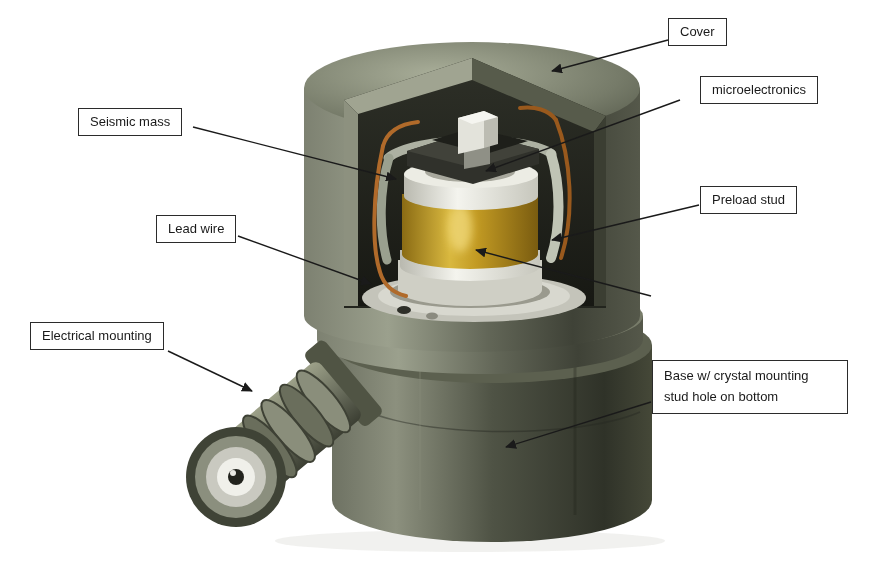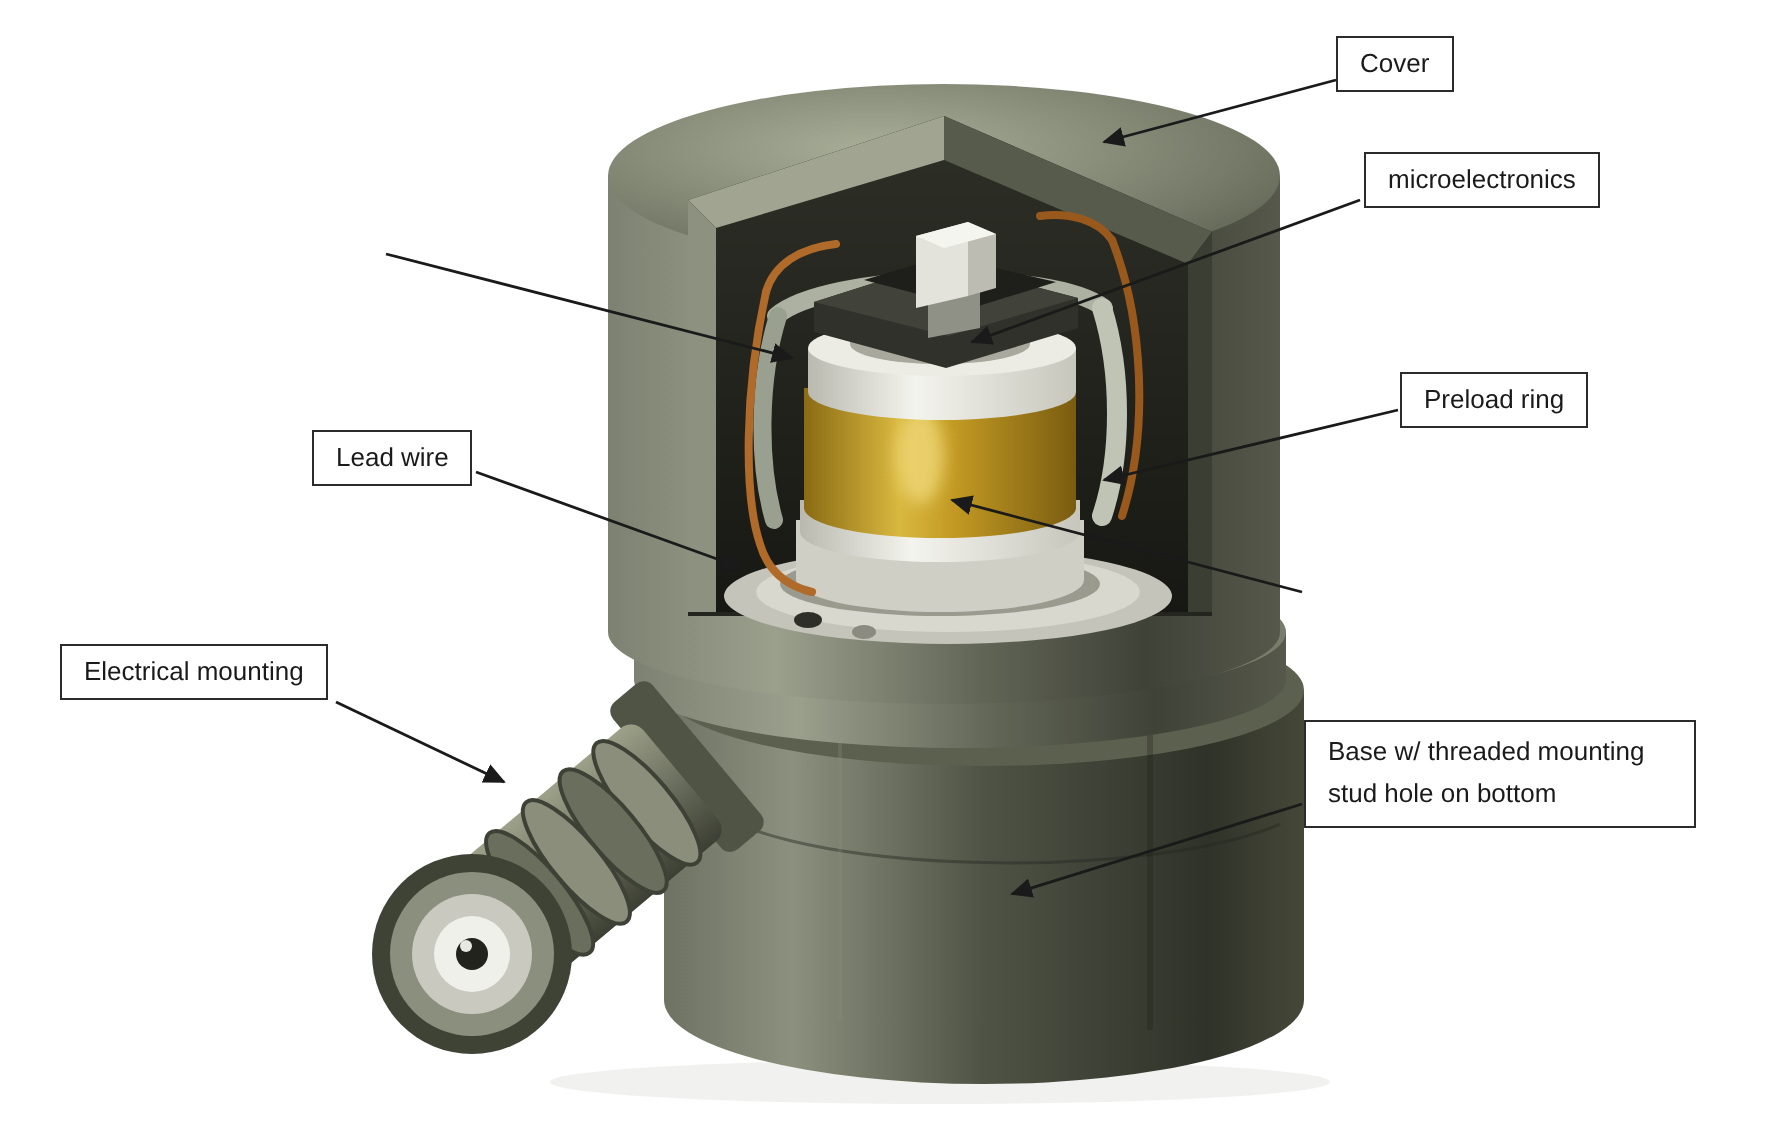--- a/index.html
+++ b/index.html
@@ -186,19 +186,20 @@
       <line x1="193" y1="127" x2="396" y2="179" marker-end="url(#ah)"></line>
       <line x1="699" y1="205" x2="552" y2="240" marker-end="url(#ah)"></line>
       <line x1="238" y1="236" x2="371" y2="284" marker-end="url(#ah)"></line>
       <line x1="651" y1="296" x2="476" y2="250" marker-end="url(#ah)"></line>
       <line x1="168" y1="351" x2="252" y2="391" marker-end="url(#ah)"></line>
       <line x1="651" y1="402" x2="506" y2="447" marker-end="url(#ah)"></line>
     </g>
   </svg>
 
   <div class="label" style="left:668px; top:18px;">Cover</div>
-  <div class="label" style="left:682px; top:76px;">microelectronics</div>
-  <div class="label" style="left:700px; top:186px;">Preload ring</div>
+  <div class="label" style="left:700px; top:76px;">microelectronics</div>
+  <div class="label" style="left:78px;  top:108px;">Seismic mass</div>
+  <div class="label" style="left:700px; top:186px;">Preload stud</div>
   <div class="label" style="left:156px; top:215px;">Lead wire</div>
   <div class="label" style="left:30px;  top:322px;">Electrical mounting</div>
-  <div class="label wrap" style="left:652px; top:360px;">Base w/ threaded mounting stud hole on bottom</div>
+  <div class="label wrap" style="left:652px; top:360px;">Base w/ crystal mounting stud hole on bottom</div>
 
 </div>
 
 </body></html>

